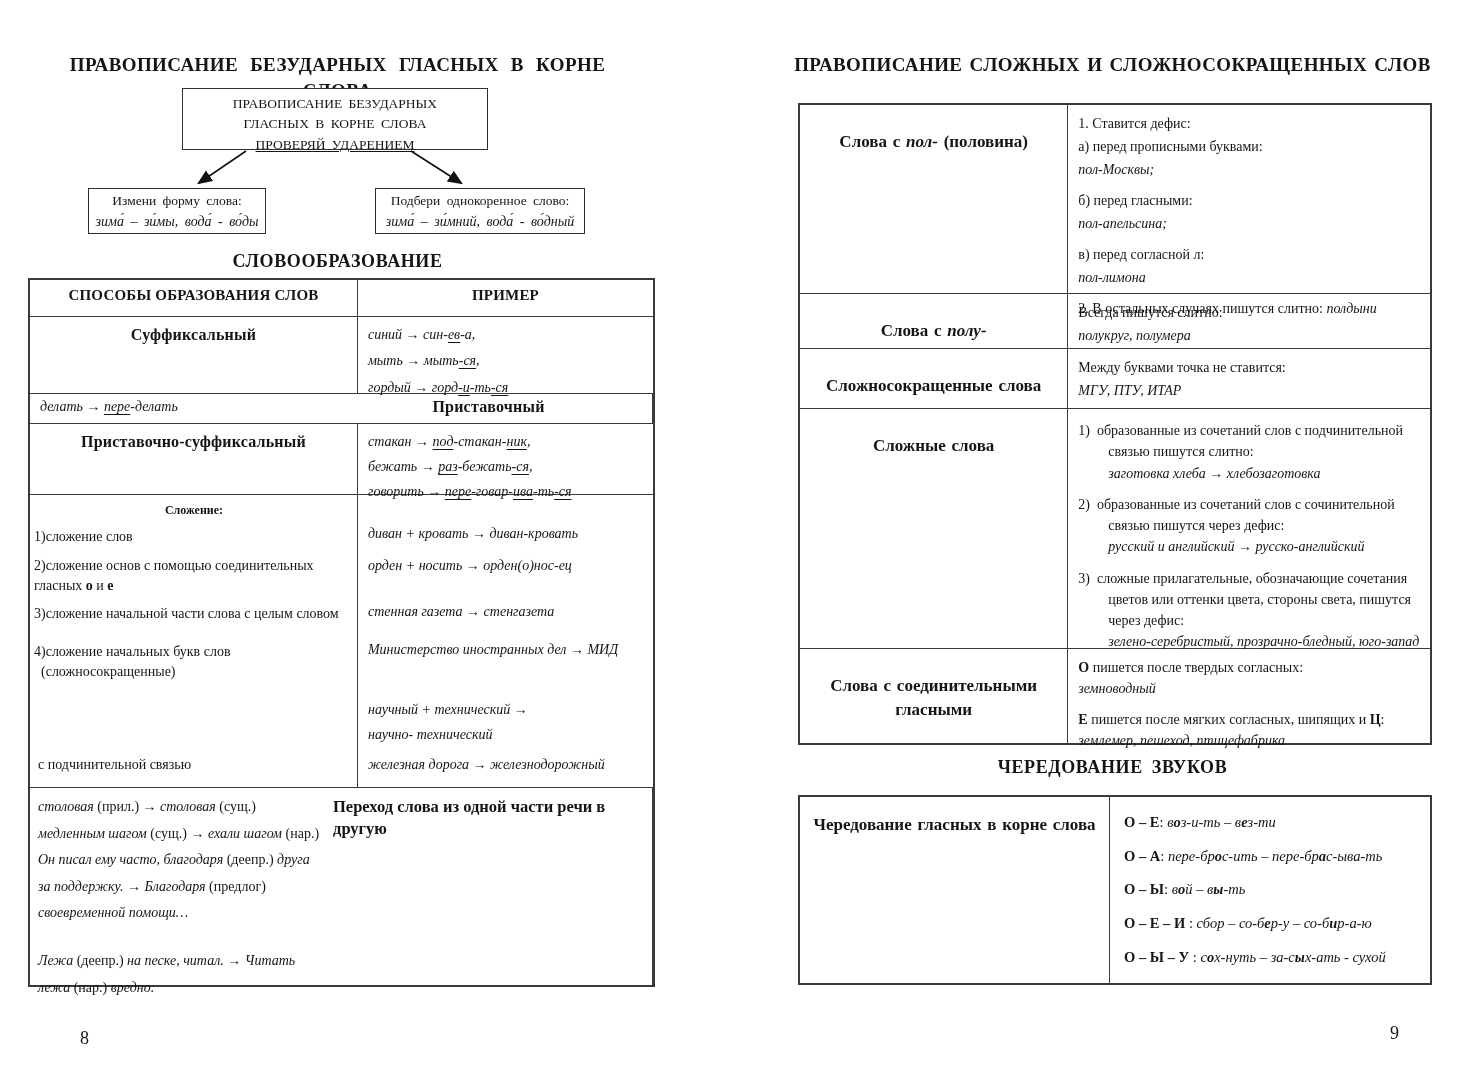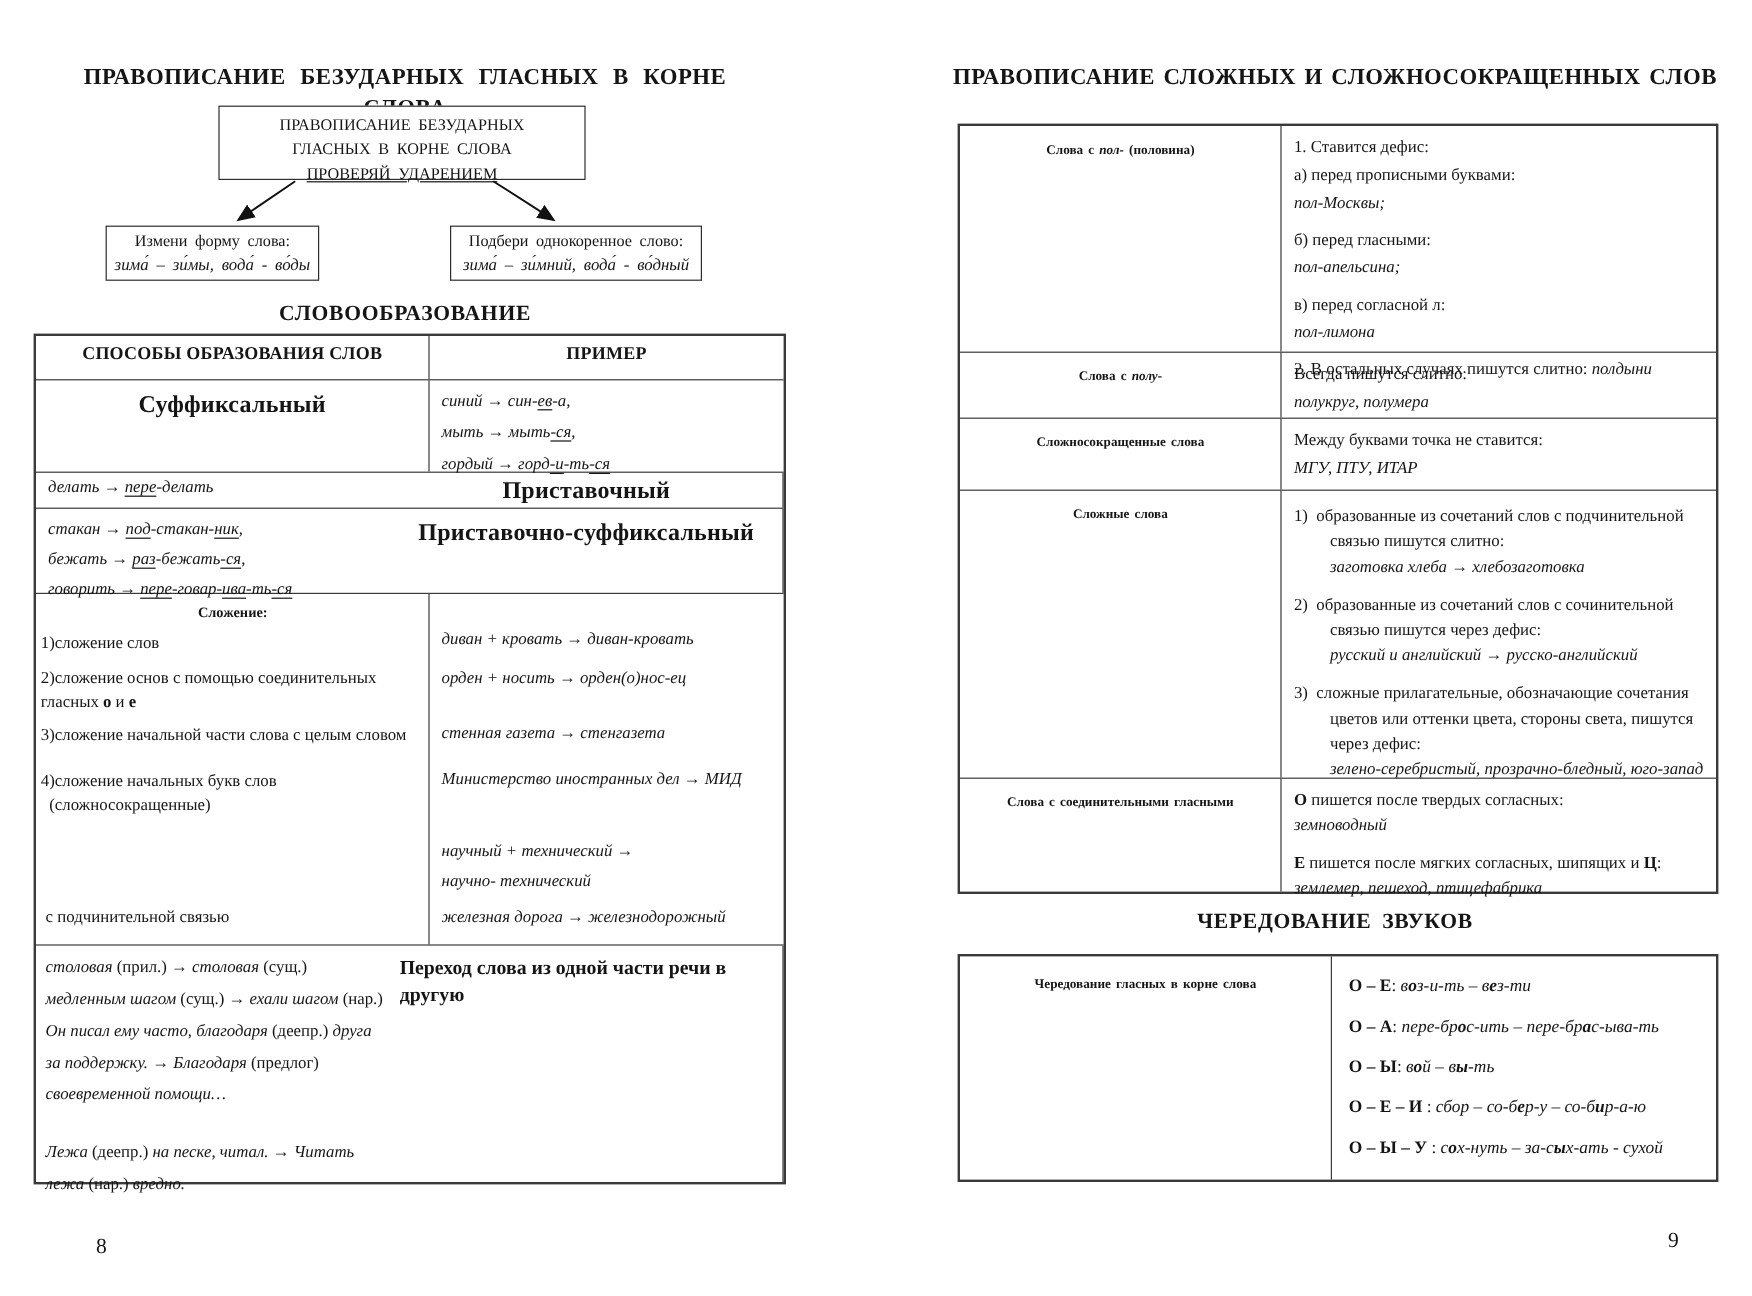--- a/index.html
+++ b/index.html
@@ -39,34 +39,34 @@
   .tbl { position:absolute; border:2px solid #3a3a3a; background:#fff; }
   .trow { display:flex; border-top:1px solid #3a3a3a; }
   .trow:first-child { border-top:none; }
   .c { position:relative; }
   .c1 { border-right:1px solid #3a3a3a; }
 
   
   .lt .c1 { width:329px; }
   .lt .c2 { width:296px; }
   .hcell { font-weight:bold; font-size:15px; text-align:center; padding-top:7px; letter-spacing:.2px; }
-  .method { font-weight:bold; font-size:20px; text-align:center; padding-top:9px; letter-spacing:.2px; }
+  .method { font-weight:bold; font-size:16px; text-align:center; padding-top:9px; letter-spacing:.2px; }
   .excell { font-style:italic; font-size:14px; padding:5px 4px 0 10px; line-height:1.88; }
   .excell u, .u2 { text-decoration:underline; text-underline-offset:2.5px; }
   .ap { position:absolute; left:4px; right:3px; font-size:14px; line-height:1.45; }
   .ap.exl { left:10px; font-style:italic; }
   .ap.ctr { text-align:center; font-weight:bold; font-size:12px; }
   .methodleft { font-weight:bold; font-size:16.5px; text-align:left; padding:8px 14px 0 8px; line-height:1.35; }
   .transcell { font-size:14px; padding:6px 2px 0 8px; line-height:1.9; }
   .transcell p + p { margin-top:21px; }
 
   
   .rt .c1 { width:270px; }
   .rt .c2 { width:364px; }
-  .rhead { font-weight:bold; font-size:11px; text-align:center; padding:13px 6px 0 6px; line-height:1.4; word-spacing:1.5px; }
+  .rhead { font-weight:bold; font-size:17px; text-align:center; padding:25px 6px 0 6px; line-height:1.4; word-spacing:1.5px; }
   .rcontent { font-size:14px; padding:6px 8px 4px 10px; line-height:1.5; }
   .rcontent p { margin:2px 0; }
   .rcontent p.g { margin-top:10px; }
   .rcontent p.num { padding-left:30px; text-indent:-30px; margin-bottom:10px; line-height:1.52; }
   .rcontent.cmp { padding-top:9px; }
 
   
   .at .c1 { width:312px; }
   .at .c2 { width:322px; display:flex; flex-direction:column; justify-content:space-evenly; padding-left:14px; }
   .at .c2 p { font-size:14.5px; }
@@ -121,22 +121,22 @@
       <div class="c c1 method">Суффиксальный</div>
       <div class="c c2 excell">синий → син-<u>ев</u>-а,<br> мыть → мыть<u>-ся</u>,<br> гордый → горд<u>-и</u>-ть<u>-ся</u></div>
     </div>
 
     <div class="trow" style="height:30px">
       <div class="c c2 excell" style="padding-top:3px;line-height:1.4">делать → <u>пере</u>-делать</div>
       <div class="c c1 method" style="padding-top:4px">Приставочный</div>
     </div>
 
     <div class="trow" style="height:71px">
+      <div class="c c1 method">Приставочно-суффиксальный</div>
       <div class="c c2 excell" style="line-height:1.8">стакан → <u>под</u>-стакан-<u>ник</u>,<br>бежать → <u>раз</u>-бежать<u>-ся</u>,<br>говорить → <u>пере</u>-говар-<u>ива</u>-ть<u>-ся</u></div>
-      <div class="c c1 method">Приставочно-суффиксальный</div>
     </div>
 
     <div class="trow" style="height:293px">
       <div class="c c1">
         <p class="ap ctr" style="top:7px">Сложение:</p>
         <p class="ap" style="top:32px">1)сложение слов</p>
         <p class="ap" style="top:61px">2)сложение основ с помощью  соединительных гласных <b>о</b> и <b>е</b></p>
         <p class="ap" style="top:109px">3)сложение начальной части слова с целым словом</p>
         <p class="ap" style="top:147px">4)сложение начальных букв слов<br>&nbsp;&nbsp;(сложносокращенные)</p>
         <p class="ap" style="top:260px;left:8px">с подчинительной связью</p>

